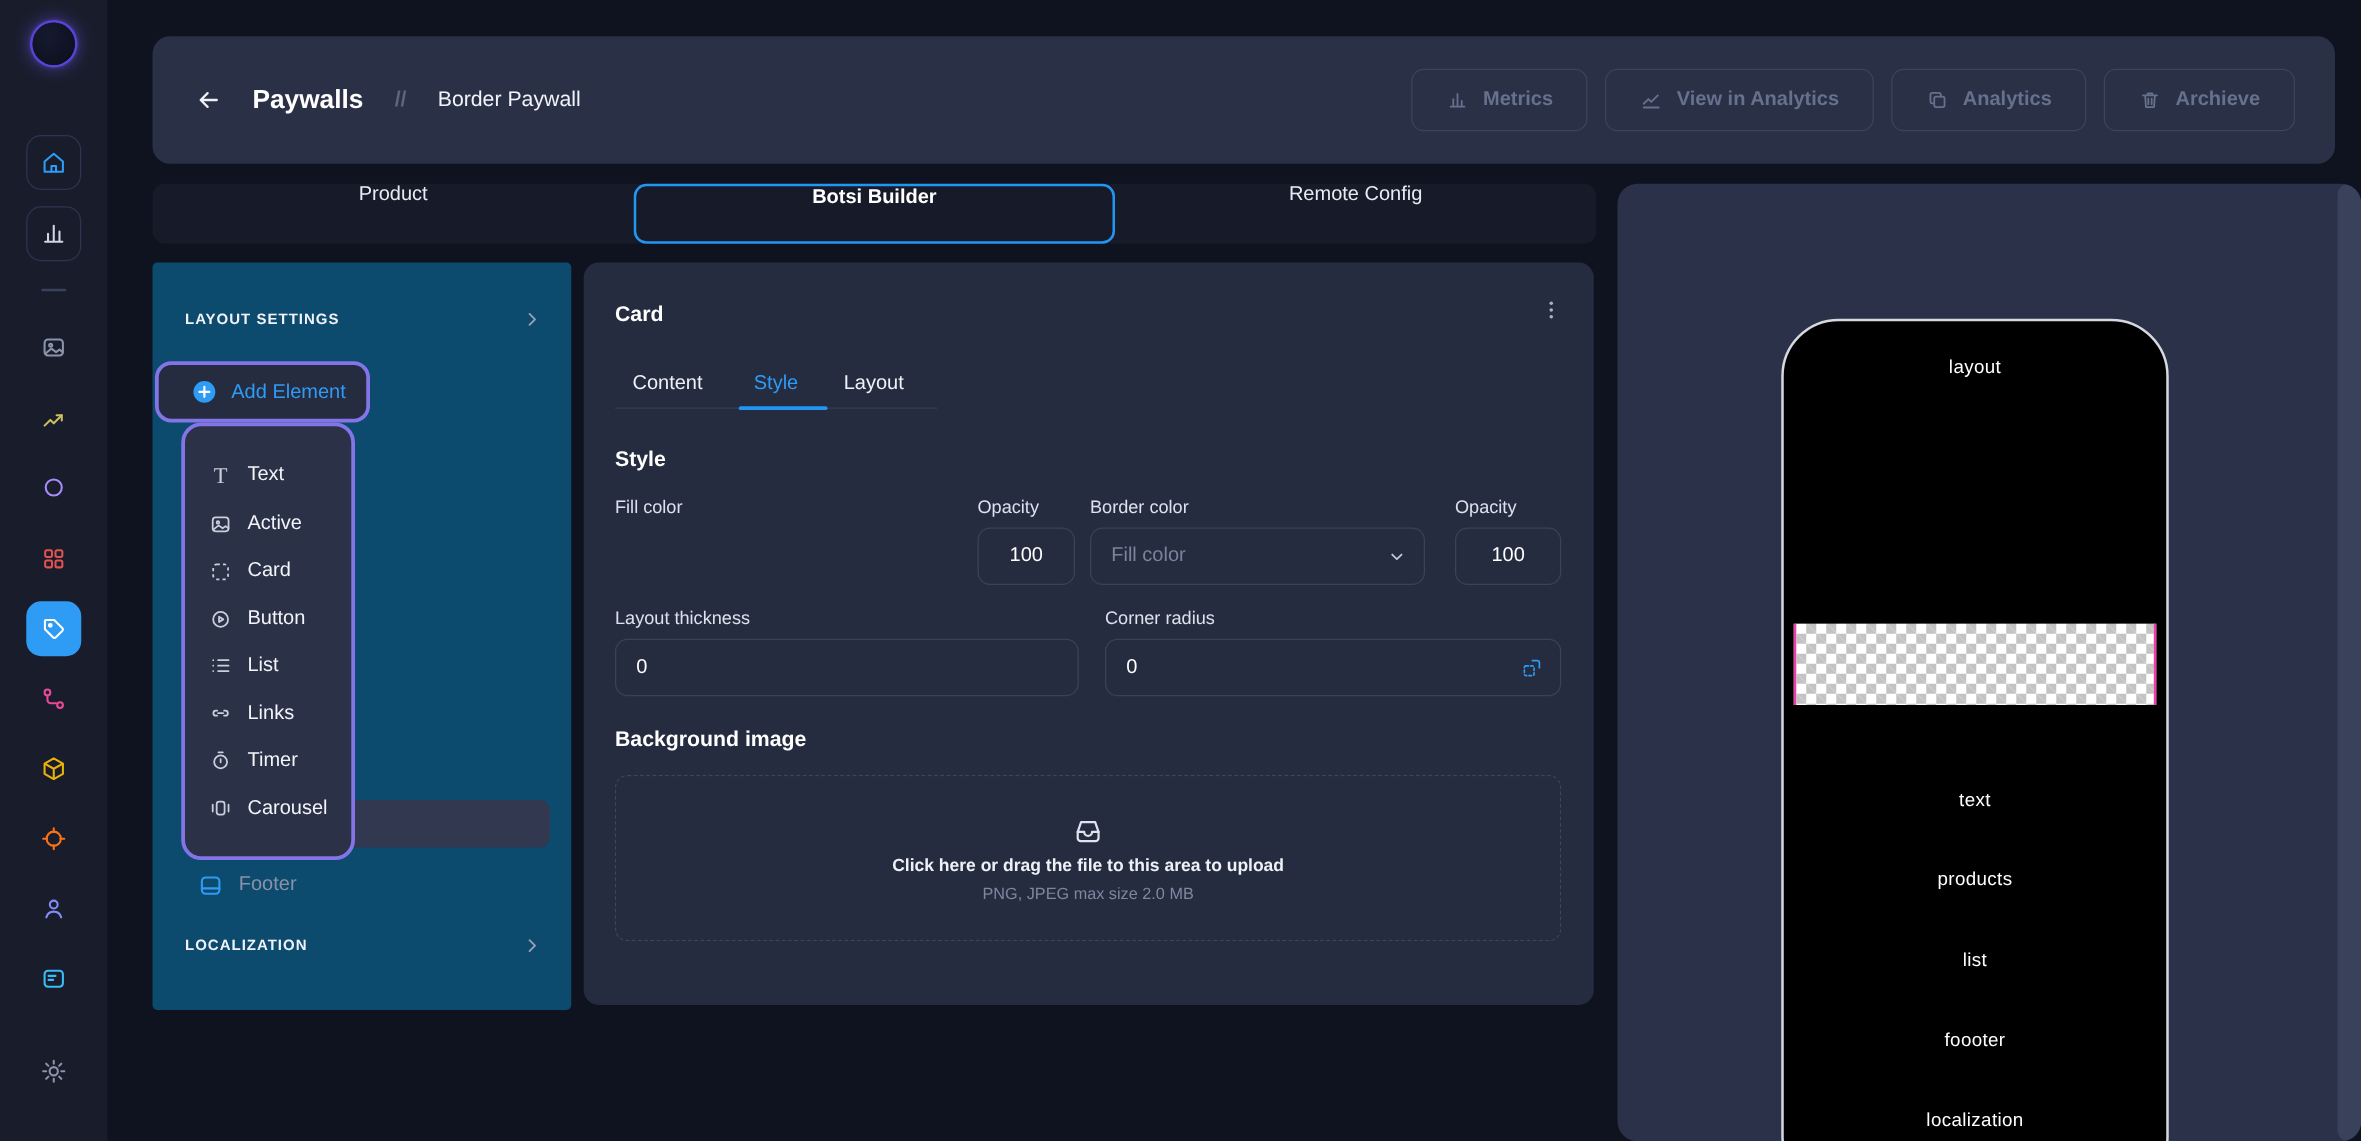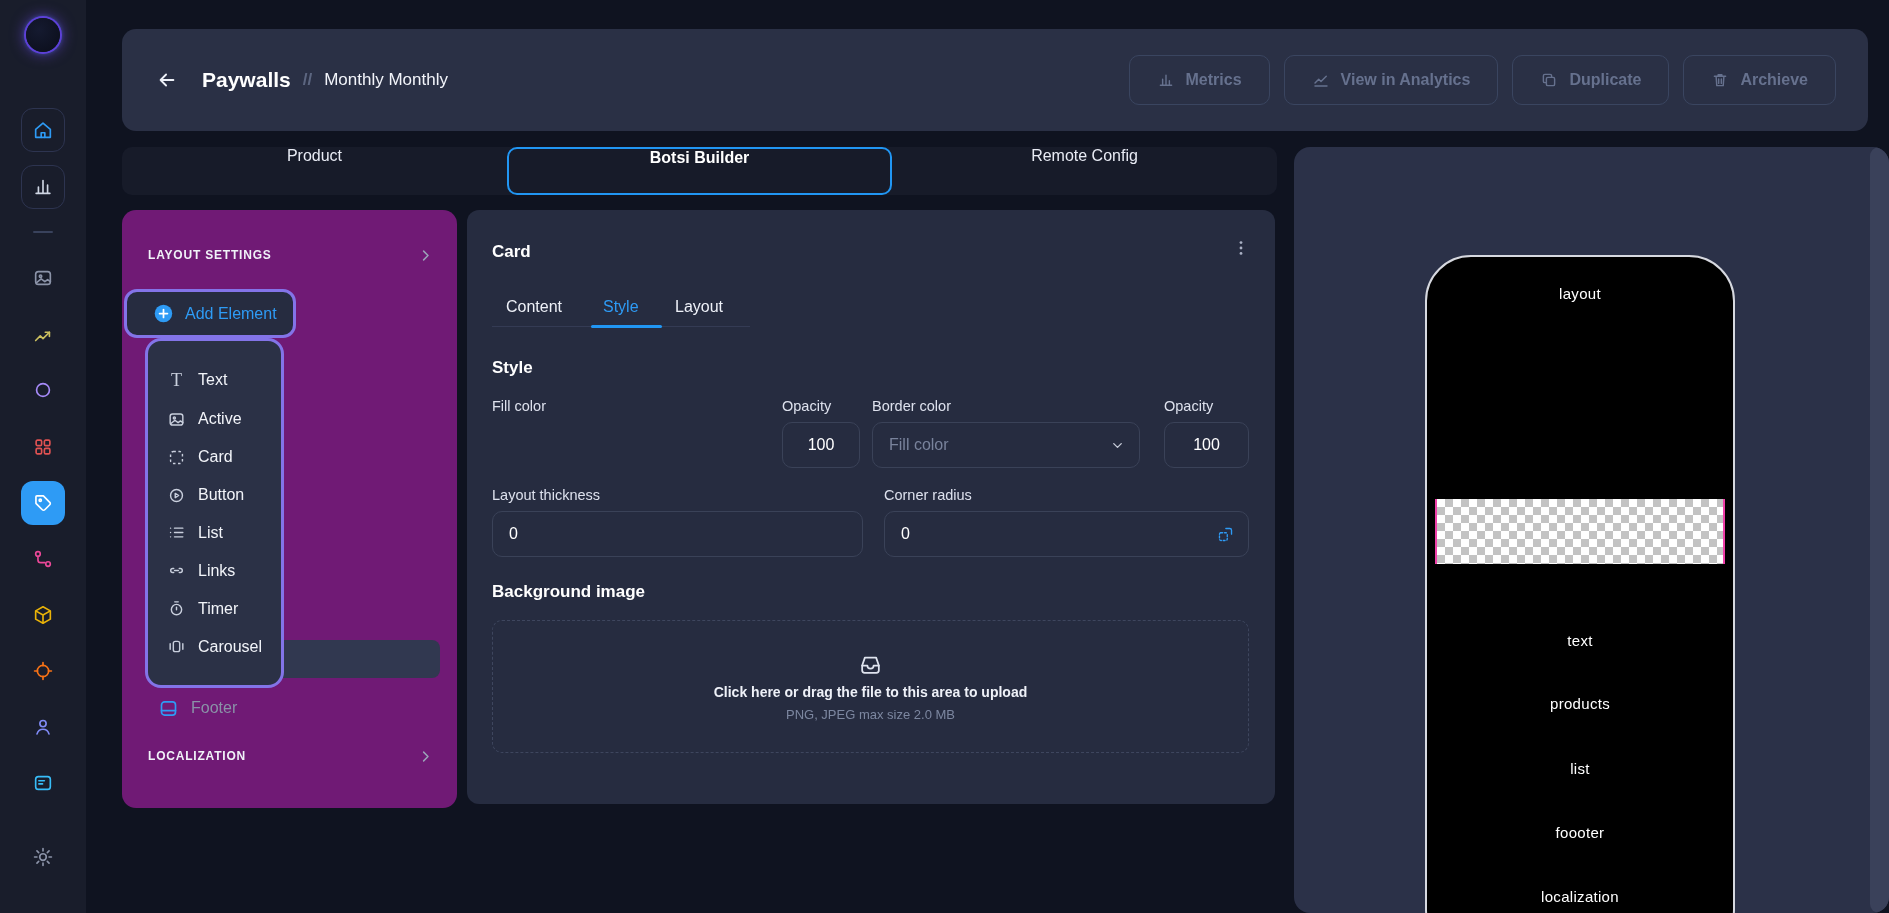--- a/index.html
+++ b/index.html
@@ -16,36 +16,36 @@
   .rail-btn.boxed { border:1px solid #2d3450; }
   .rail-btn.active-fill { background:#2e9bf5; }
   .rail-divider { position:absolute; left:33px; width:20px; height:2px; background:#39425c; border-radius:2px; }
   .rail svg { width:22px; height:22px; }
 
   
   .topbar { position:absolute; left:122px; top:29px; width:1746px; height:102px; background:#2a3045; border-radius:14px;
             display:flex; align-items:center; padding:0 32px 0 34px; }
   .back { background:none; border:none; cursor:pointer; display:flex; align-items:center; margin-right:24px; }
   .back svg { width:22px; height:22px; }
-  .crumbs { display:flex; align-items:center; gap:12px; }
+  .crumbs { display:flex; align-items:center; gap:25px; }
   .crumb-main { font-size:21px; font-weight:700; color:#ffffff; }
   .crumb-sep { font-size:17px; font-weight:700; color:#5c6680; }
   .crumb-sub { font-size:17px; color:#f2f4fa; }
   .top-actions { margin-left:auto; display:flex; gap:14px; }
   .tbtn { height:50px; padding:0 27px; border-radius:10px; border:1px solid #3a4560; background:transparent;
           color:#66718e; font-size:16px; font-weight:700; font-family:inherit; display:flex; align-items:center; gap:11px; cursor:pointer; }
   .tbtn svg { width:18px; height:18px; }
 
   
   .tabbar { position:absolute; left:122px; top:147px; width:1155px; height:48px; background:#171b29; border-radius:10px; display:flex; }
   .tab { width:385px; height:48px; display:flex; align-items:flex-start; justify-content:center; font-size:16px; color:#e8ebf4; cursor:pointer; }
   .tab.active { border:2px solid #2196f3; border-radius:10px; font-weight:700; color:#ffffff; }
 
   
-  .lpanel { position:absolute; left:122px; top:210px; width:335px; height:598px; background:#701a75; border-radius:14px; }
+  .lpanel { position:absolute; left:122px; top:210px; width:335px; height:598px; background:#0c4a6e; border-radius:4px; }
   .sec-row { position:absolute; left:26px; right:24px; height:20px; display:flex; align-items:center; justify-content:space-between; }
   .sec-caps { font-size:12px; font-weight:700; letter-spacing:.8px; color:#f0f2f8; }
   .sec-row svg { width:15px; height:15px; }
   .add-outline { position:absolute; left:2px; top:79px; width:172px; height:49px; border:3px solid #8374e8; border-radius:13px;
                  display:flex; align-items:center; padding-left:26px; gap:11px; cursor:pointer; background:#262c40; z-index:3; }
   .add-outline svg.plus { width:21px; height:21px; }
   .add-label { font-size:16px; font-weight:500; color:#2e9bf5; }
   .hl-row { position:absolute; left:30px; top:430px; width:288px; height:38px; background:#313850; border-radius:8px; z-index:1; }
   .dropdown { position:absolute; left:23px; top:128px; width:139px; height:350px; background:#2b3146; border:3px solid #8374e8;
               border-radius:16px; z-index:2; display:flex; flex-direction:column; justify-content:space-evenly; padding:10px 0 10px 19px; }
@@ -190,42 +190,42 @@
 
   <header class="topbar">
     <button class="back">
       <svg viewBox="0 0 24 24" fill="none" stroke="#eef1f8" stroke-width="2" stroke-linecap="round" stroke-linejoin="round">
           <path d="M19 12H5M11 6l-6 6 6 6"></path>
         </svg>
     </button>
     <div class="crumbs">
       <span class="crumb-main">Paywalls</span>
       <span class="crumb-sep">//</span>
-      <span class="crumb-sub">Monthly Monthly</span>
+      <span class="crumb-sub">Border Paywall</span>
     </div>
     <div class="top-actions">
       <button class="tbtn">
         <svg viewBox="0 0 24 24" fill="none" stroke="currentColor" stroke-width="1.9" stroke-linecap="round">
             <path d="M7.5 19v-8M12 19V5.5M16.5 19v-6M4.5 19h15"></path>
           </svg>
         <span>Metrics</span>
       </button>
       <button class="tbtn">
         <svg viewBox="0 0 24 24" fill="none" stroke="currentColor" stroke-width="1.9" stroke-linecap="round" stroke-linejoin="round">
             <path d="M4 16l5-5 3 3 7-7"></path>
             <path d="M4 20h16"></path>
           </svg>
         <span>View in Analytics</span>
       </button>
       <button class="tbtn">
         <svg viewBox="0 0 24 24" fill="none" stroke="currentColor" stroke-width="1.9" stroke-linecap="round" stroke-linejoin="round">
             <rect x="8.5" y="8.5" width="11" height="11" rx="2"></rect>
             <path d="M15.5 8.5v-2a2 2 0 00-2-2h-7a2 2 0 00-2 2v7a2 2 0 002 2h2"></path>
           </svg>
-        <span>Duplicate</span>
+        <span>Analytics</span>
       </button>
       <button class="tbtn">
         <svg viewBox="0 0 24 24" fill="none" stroke="currentColor" stroke-width="1.9" stroke-linecap="round" stroke-linejoin="round">
             <path d="M4.5 7h15M9.5 7V5h5v2M6.8 7l.9 12.5h8.6L17.2 7"></path>
             <path d="M10.2 10.5v6M13.8 10.5v6"></path>
           </svg>
         <span>Archieve</span>
       </button>
     </div>
   </header>

